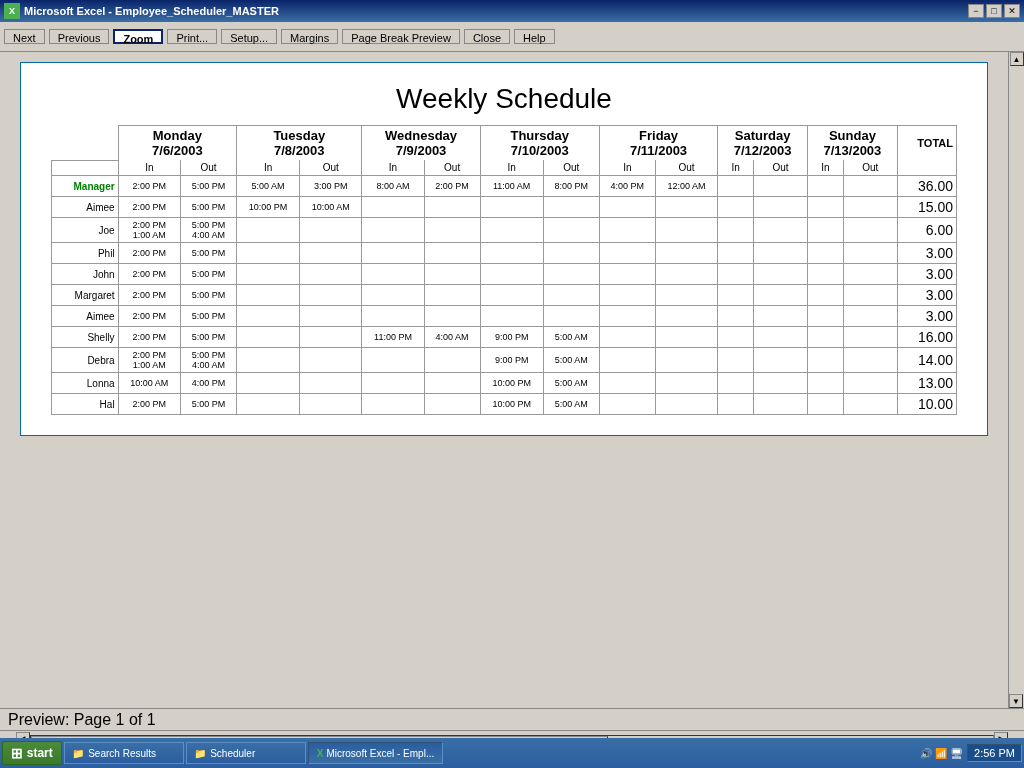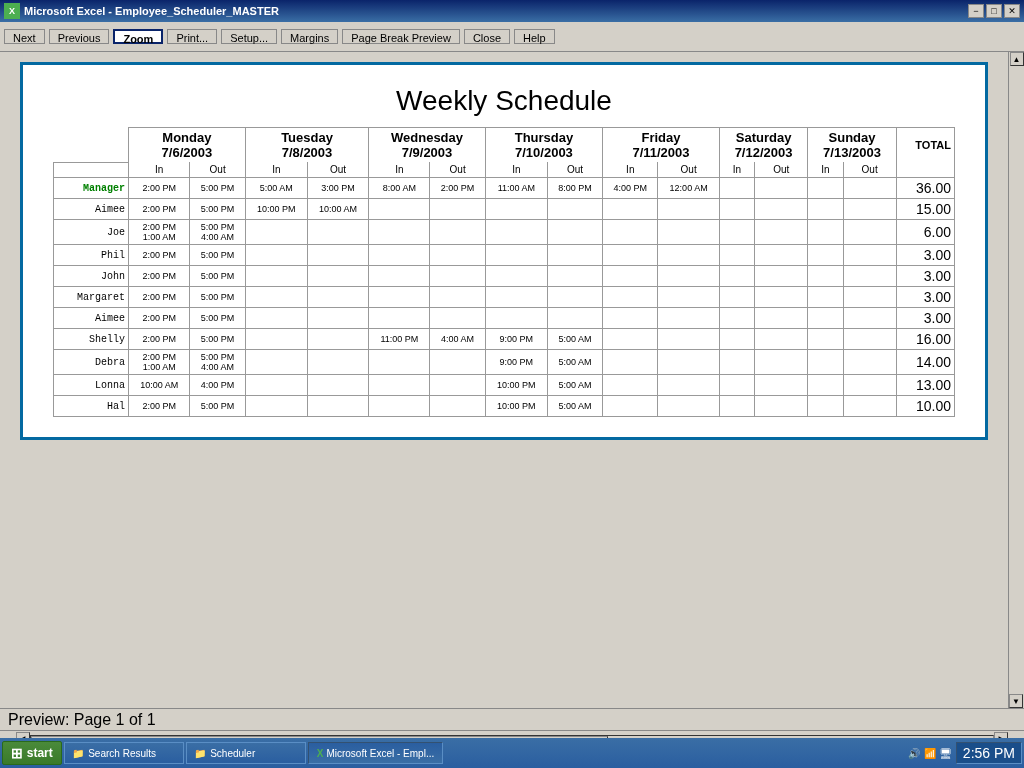--- a/index.html
+++ b/index.html
@@ -55,21 +55,21 @@
       background: #d4d0c8;
       height: calc(768px - 22px - 30px - 30px - 30px);
       position: relative;
       overflow: hidden;
     }
 
     
     .page-container {
       margin: 10px 20px;
       background: white;
-      border: 3px solid #0369a1;
+      border: 1px solid #0369a1;
       padding: 20px 30px;
       min-width: 900px;
     }
 
     .page-title {
       text-align: center;
       font-size: 28px;
       font-weight: normal;
       margin-bottom: 10px;
       font-family: Arial, sans-serif;
@@ -103,21 +103,20 @@
       font-weight: bold;
       font-size: 11px;
     }
 
     .name-cell {
       text-align: right;
       padding-right: 5px;
       font-weight: normal;
       white-space: nowrap;
       background: white;
-      font-family: Liberation Mono, monospace;
     }
     .name-cell.manager {
       color: green;
       font-weight: bold;
     }
 
     .schedule-cell {
       text-align: center;
       font-size: 9px;
       white-space: nowrap;
@@ -190,21 +189,21 @@
       align-items: center;
       gap: 4px;
       color: white;
       font-size: 10px;
     }
     .clock {
       background: #1a4e8a;
       border: 1px inset #5a8ec5;
       padding: 2px 6px;
       color: white;
-      font-size: 14px;
+      font-size: 11px;
     }
 
     .header-row-days th {
       border-bottom: none;
     }
     .header-row-inout th {
       border-top: none;
       border-bottom: 1px solid #999;
     }
   </style>

